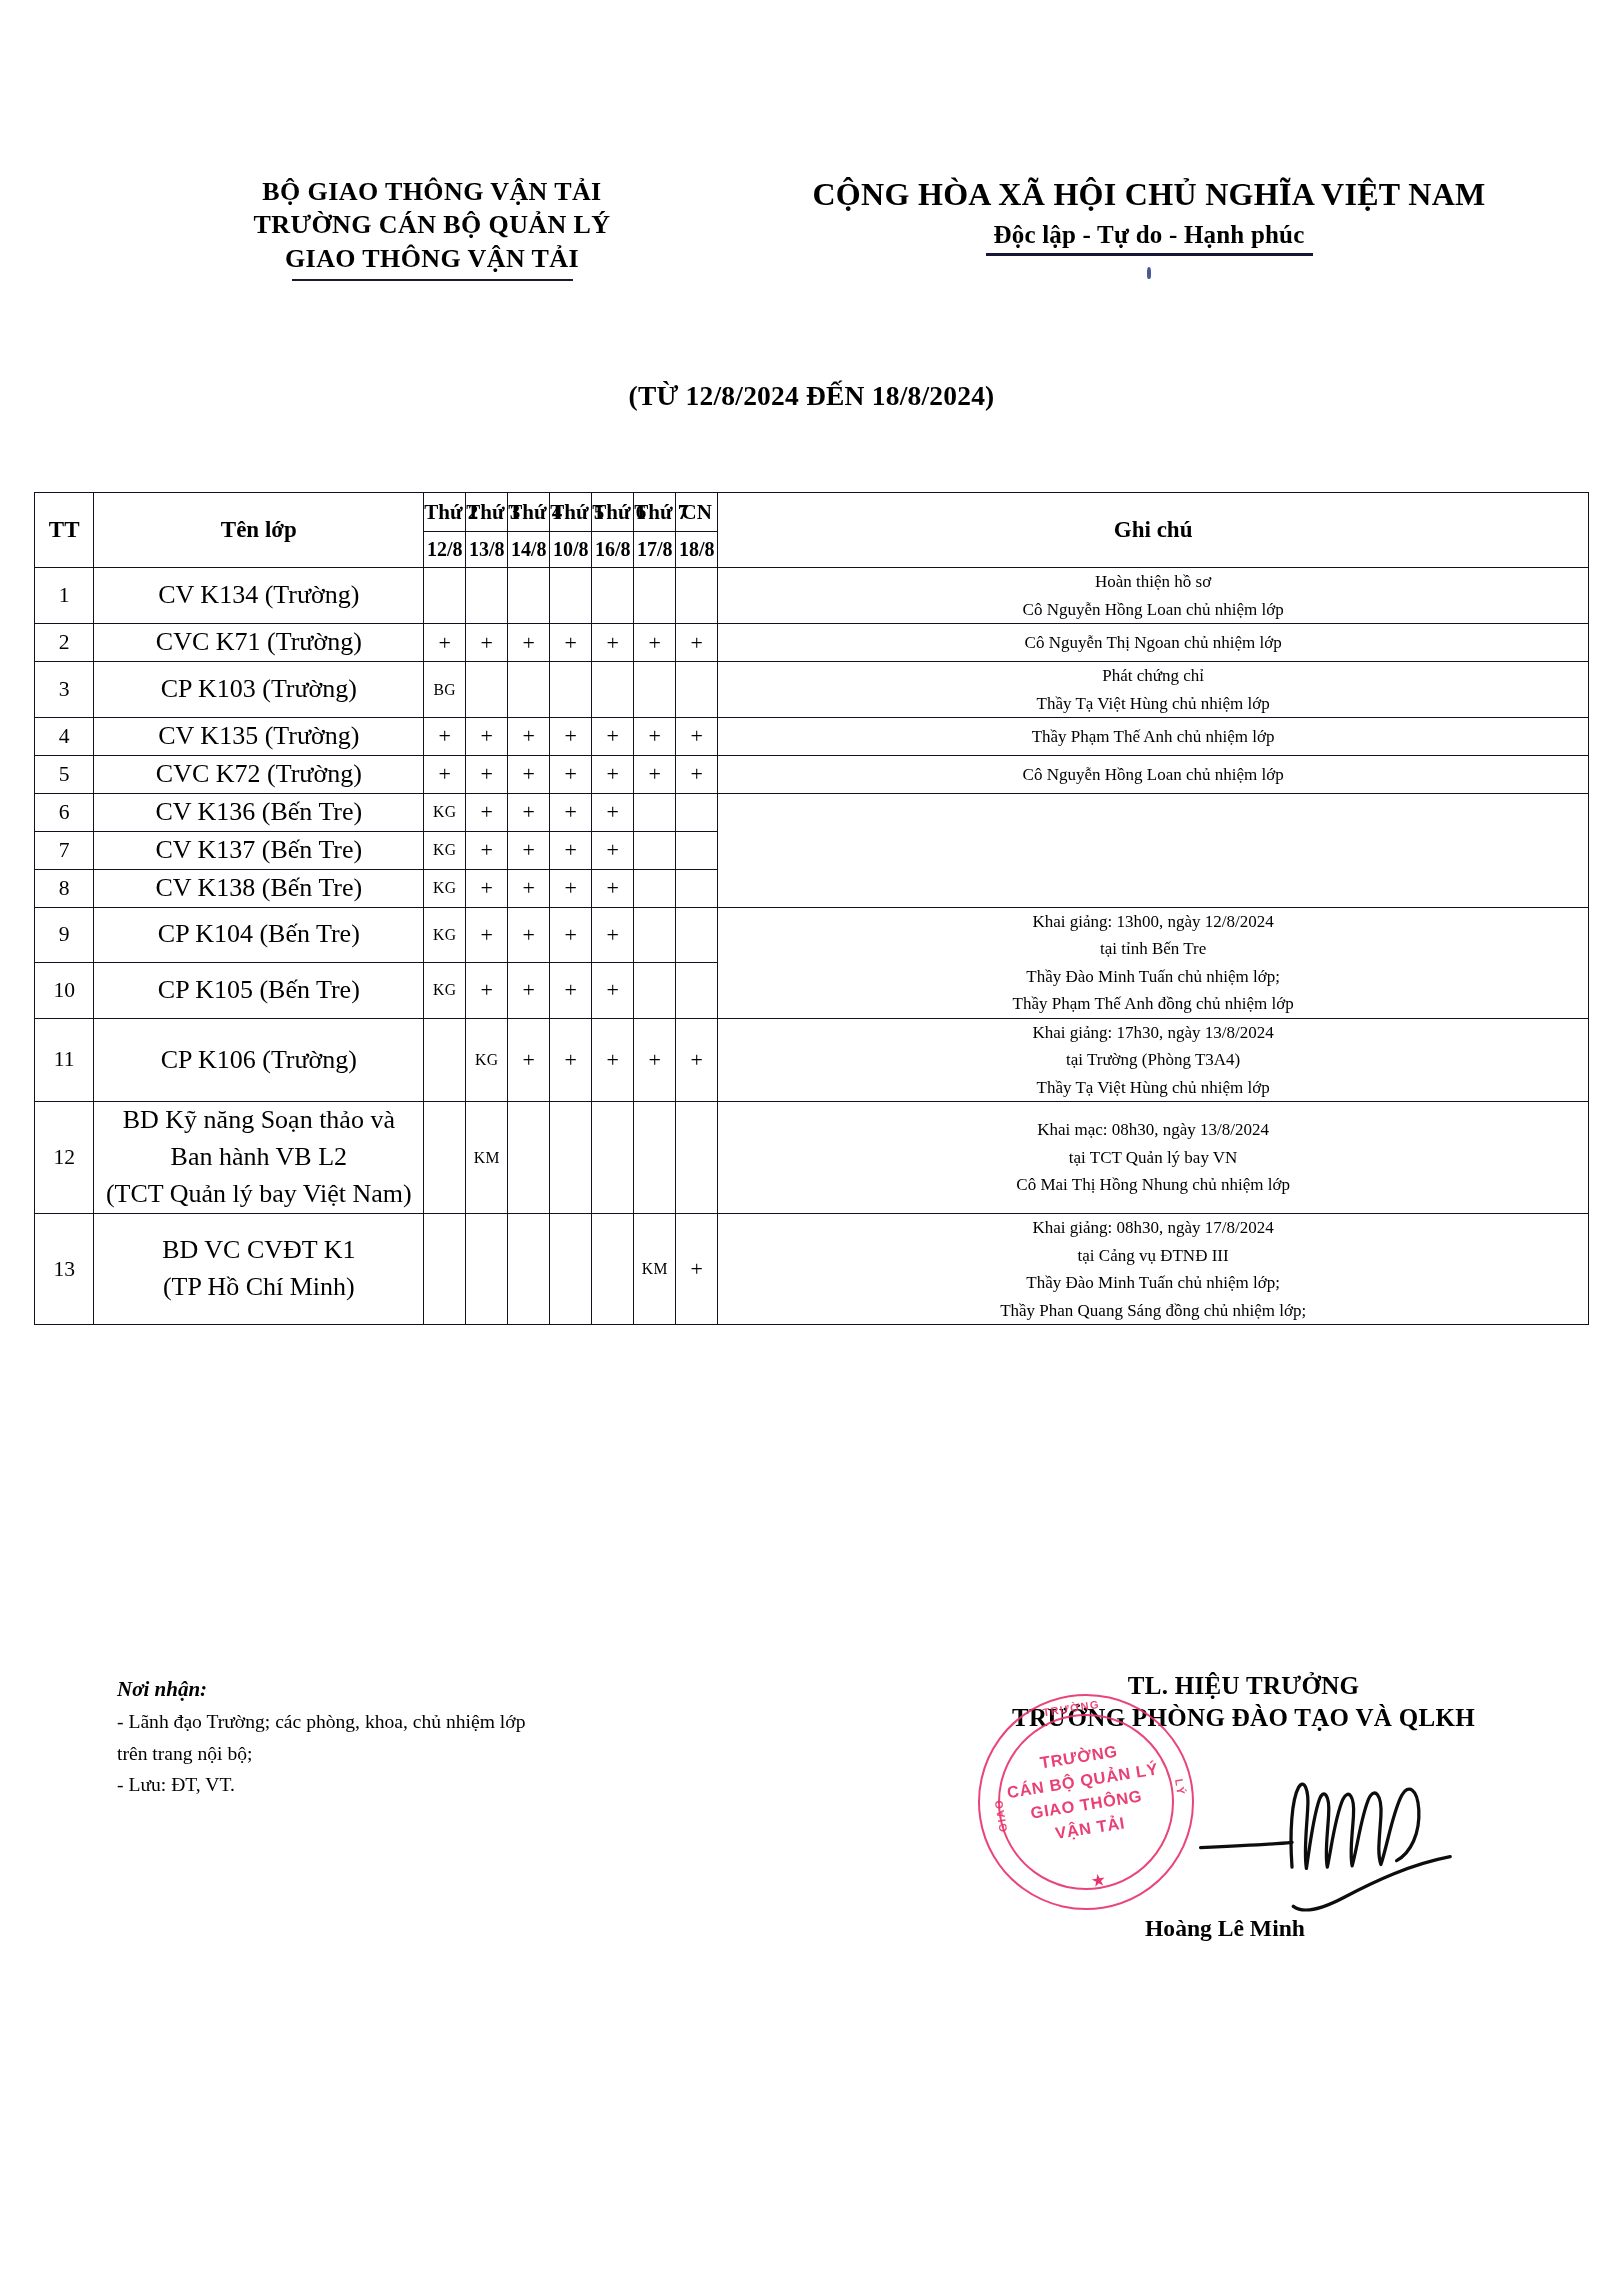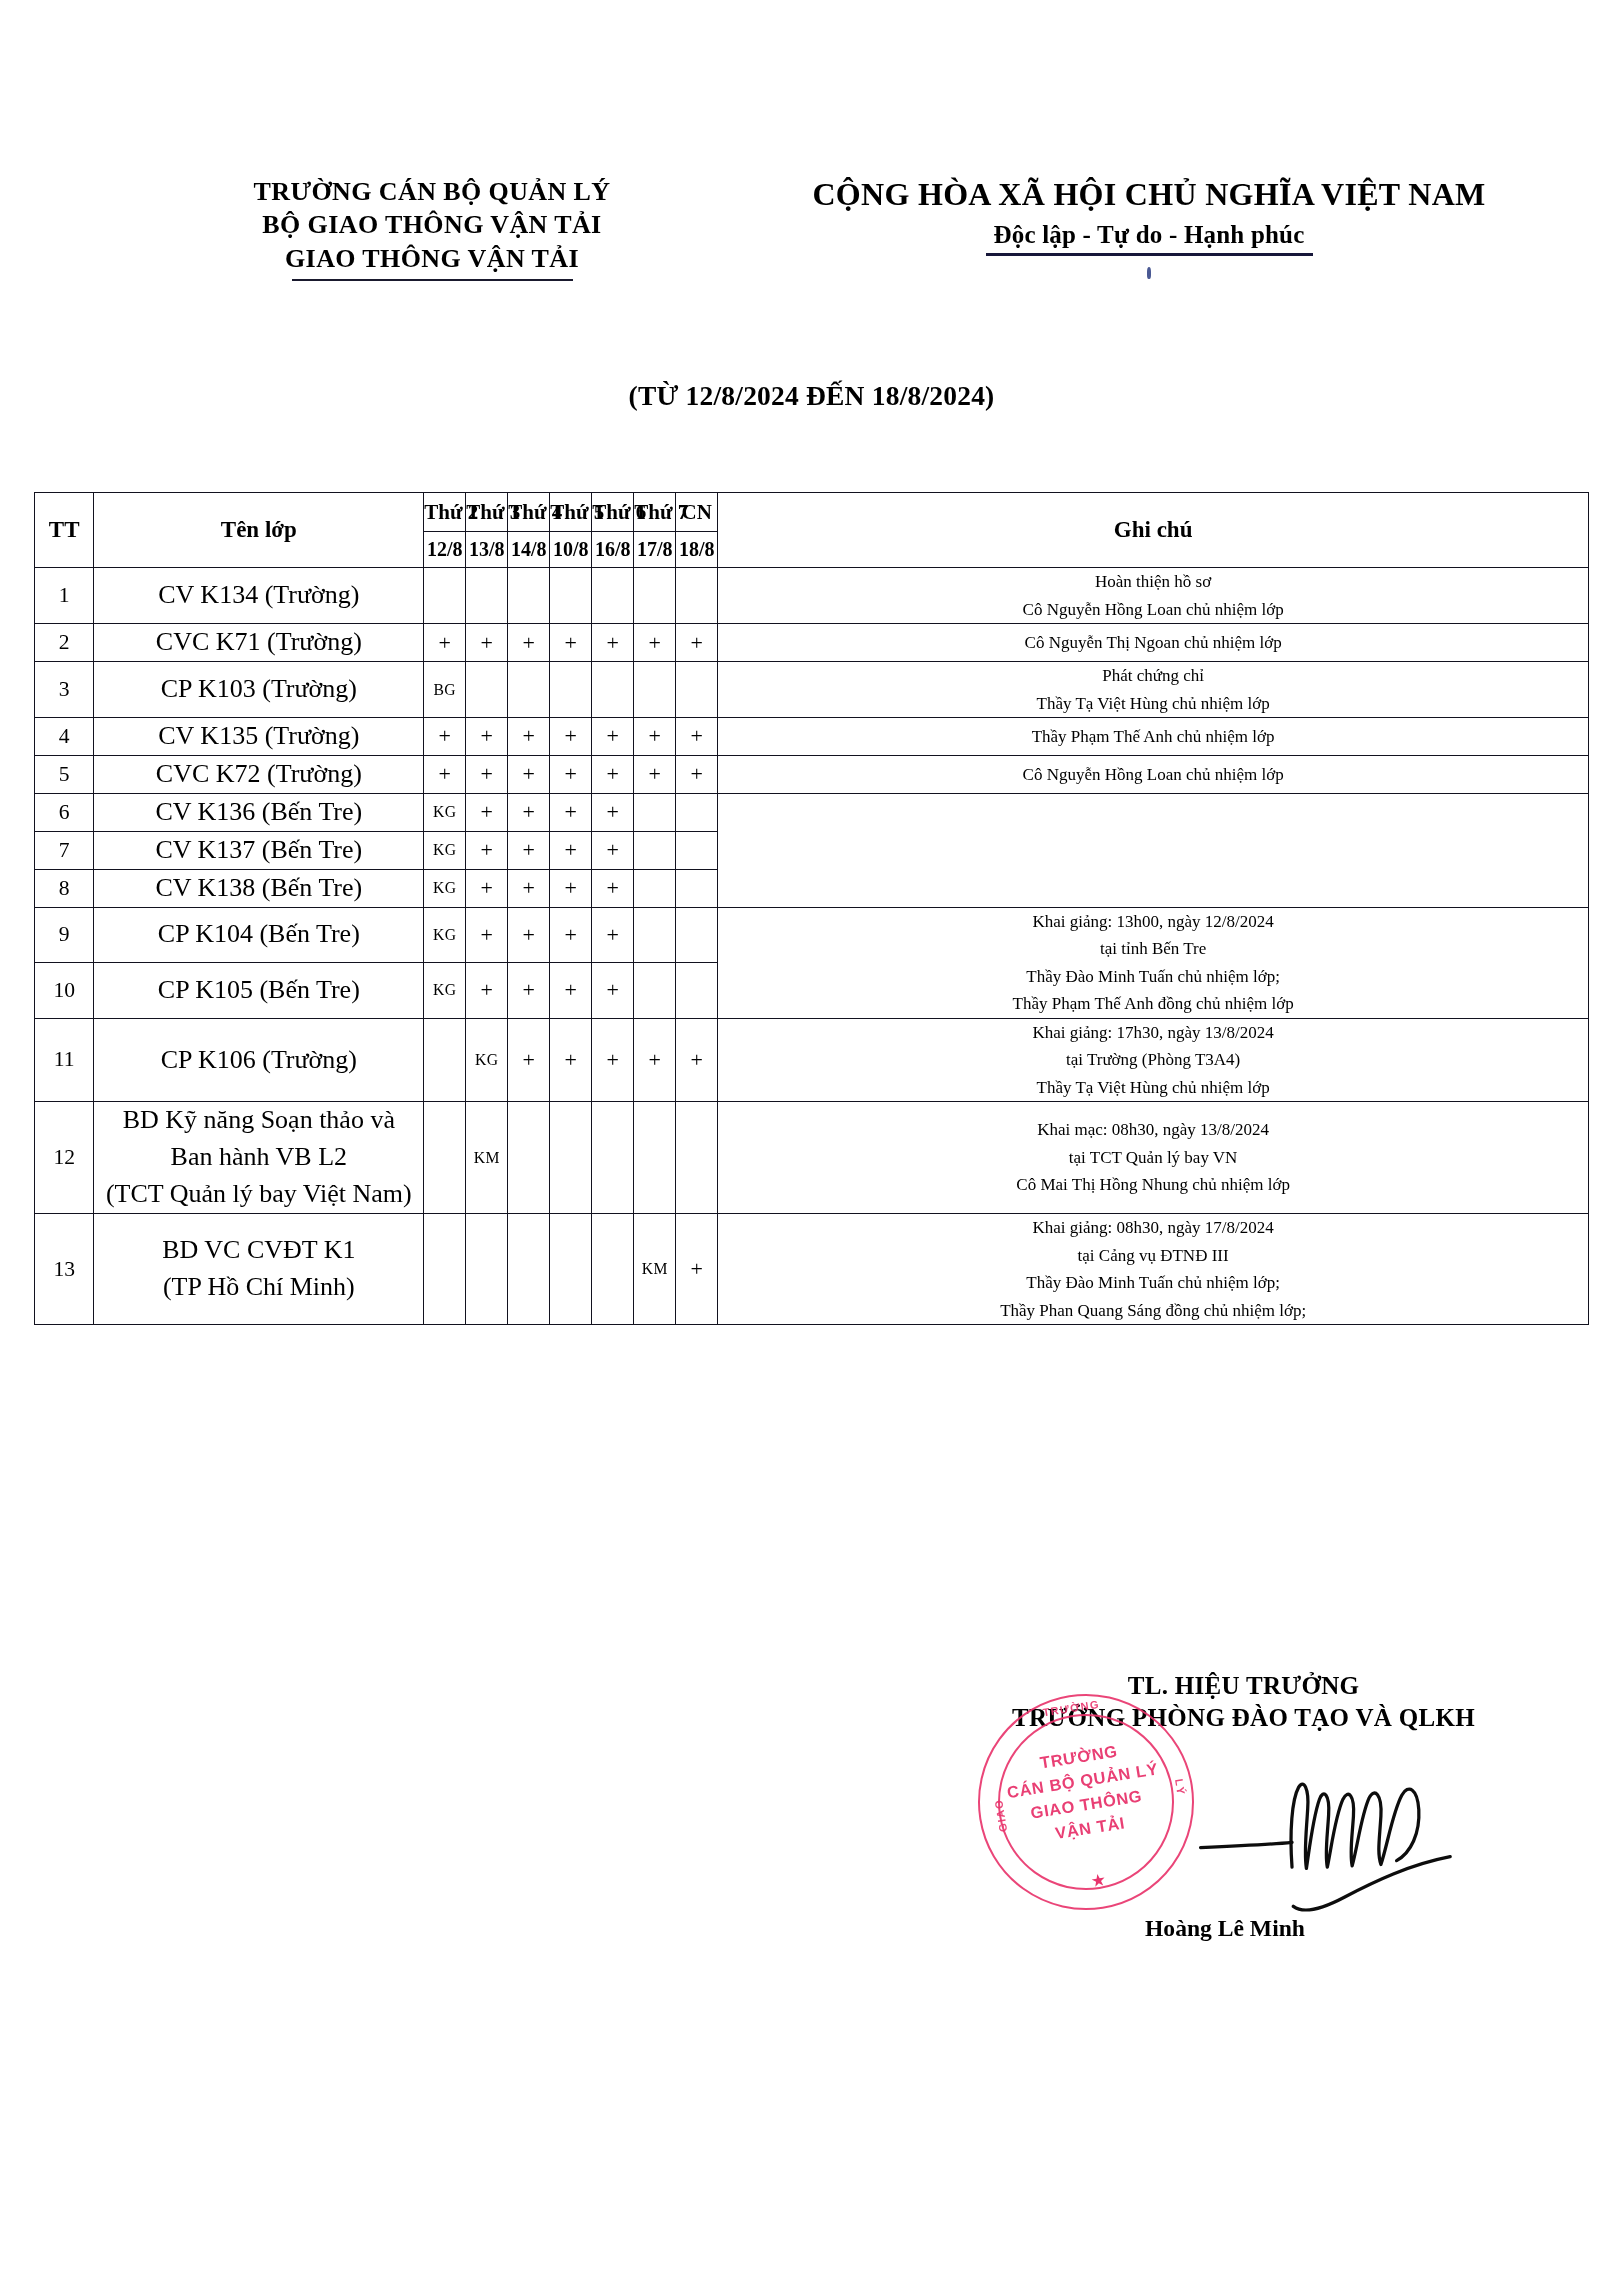--- a/index.html
+++ b/index.html
@@ -285,22 +285,22 @@
     height: 144px;
   }
 </style>
 </head>
 <body>
 
 <div class="page">
 
   <div class="doc-header">
     <div class="org-block">
+      <div class="org-line">BỘ GIAO THÔNG VẬN TẢI</div>
       <div class="org-line">TRƯỜNG CÁN BỘ QUẢN LÝ</div>
-      <div class="org-line">BỘ GIAO THÔNG VẬN TẢI</div>
       <div class="org-line">GIAO THÔNG VẬN TẢI</div>
       <div class="org-underline"></div>
     </div>
     <div class="nation-block">
       <div class="nation-line1">CỘNG HÒA XÃ HỘI CHỦ NGHĨA VIỆT NAM</div>
       <div class="nation-line2">Độc lập - Tự do - Hạnh phúc</div>
       <div class="nation-underline"></div>
       <div class="ink-dot"></div>
     </div>
   </div>
@@ -558,20 +558,26 @@
               <span class="note-line">Thầy Đào Minh Tuấn chủ nhiệm lớp;</span>
               <span class="note-line">Thầy Phan Quang Sáng đồng chủ nhiệm lớp;</span>
             </td>
           </tr>
         </tbody>
     </table>
   </div>
 
   <div class="footer">
 
+    <div class="recipients">
+      <div class="rec-title">Nơi nhận:</div>
+      <div class="rec-line">- Lãnh đạo Trường; các phòng, khoa, chủ nhiệm lớp</div>
+      <div class="rec-line">trên trang nội bộ;</div>
+      <div class="rec-line">- Lưu: ĐT, VT.</div>
+    </div>
 
     <div class="signature">
       <div class="sig-role1">TL. HIỆU TRƯỞNG</div>
       <div class="sig-role2">TRƯỞNG PHÒNG ĐÀO TẠO VÀ QLKH</div>
 
       <div class="stamp">
         <div class="ring-outer"></div>
         <div class="ring-inner"></div>
         <div class="arc-word arc-top">TRƯỜNG</div>
         <div class="arc-word arc-left">GIAO</div>

